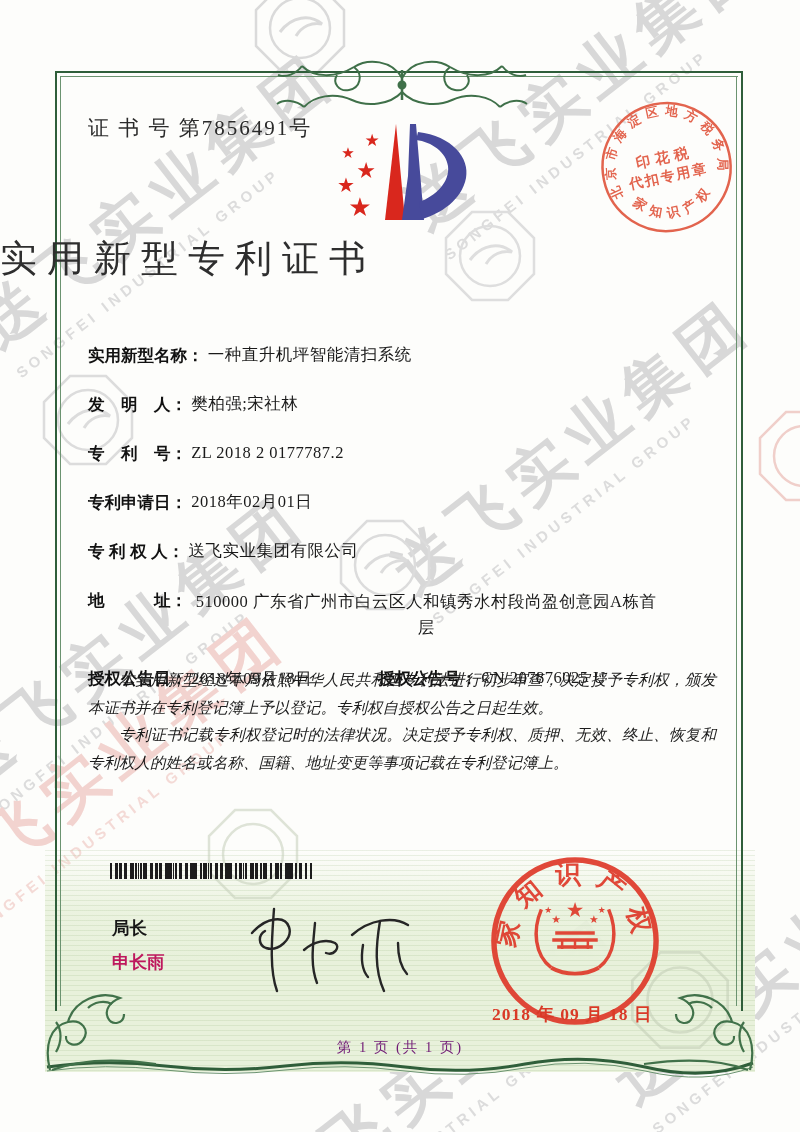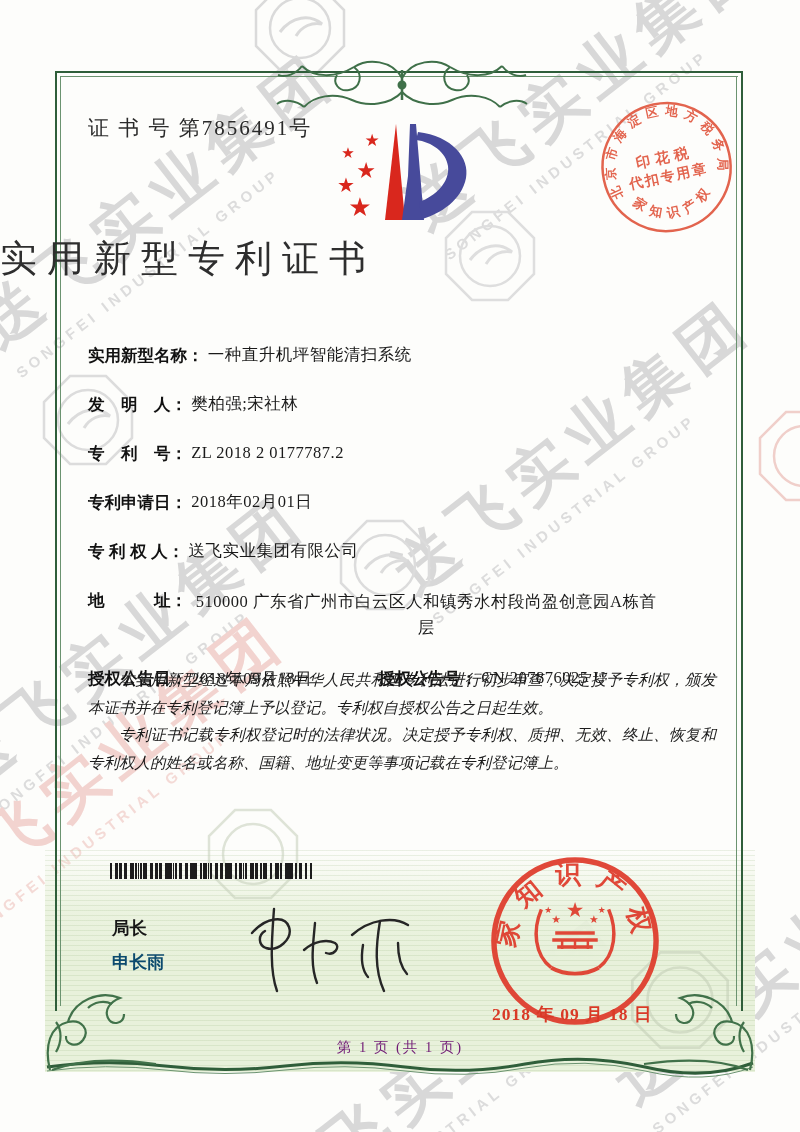--- a/index.html
+++ b/index.html
@@ -58,21 +58,21 @@
   
   .barcode{position:absolute;left:110px;top:863px;width:202px;height:16px;z-index:5;
     background:
       repeating-linear-gradient(90deg,#1c1c1c 0 2px, rgba(0,0,0,0) 2px 5px),
       repeating-linear-gradient(90deg,#1c1c1c 0 1px, rgba(0,0,0,0) 1px 7px),
       repeating-linear-gradient(90deg,rgba(0,0,0,0) 0 9px, #1c1c1c 9px 12px);
   }
   .director-title{position:absolute;left:112px;top:916px;z-index:5;font-size:17.5px;
     font-family:"Liberation Sans","DejaVu Sans",sans-serif;font-weight:600;color:#171717;}
   .director-name{position:absolute;left:112px;top:950px;z-index:5;font-size:17.5px;
-    font-family:"Liberation Sans","DejaVu Sans",sans-serif;font-weight:600;color:#0c4a6e;}
+    font-family:"Liberation Sans","DejaVu Sans",sans-serif;font-weight:600;color:#be185d;}
   .signature{position:absolute;left:222px;top:893px;z-index:5;}
   .seal{position:absolute;left:486px;top:852px;z-index:6;opacity:.93;}
   .seal-date{position:absolute;left:492px;top:1002px;z-index:7;font-size:17.5px;
     color:#d93a27;font-weight:700;letter-spacing:1px;}
   .tax-stamp{position:absolute;left:592px;top:92px;z-index:6;opacity:.9;
     transform:rotate(-12deg);}
   .footer{position:absolute;left:0;width:800px;top:1038px;text-align:center;z-index:5;
     font-size:14.5px;letter-spacing:2px;color:#701a75;}
 </style>
 </head>

